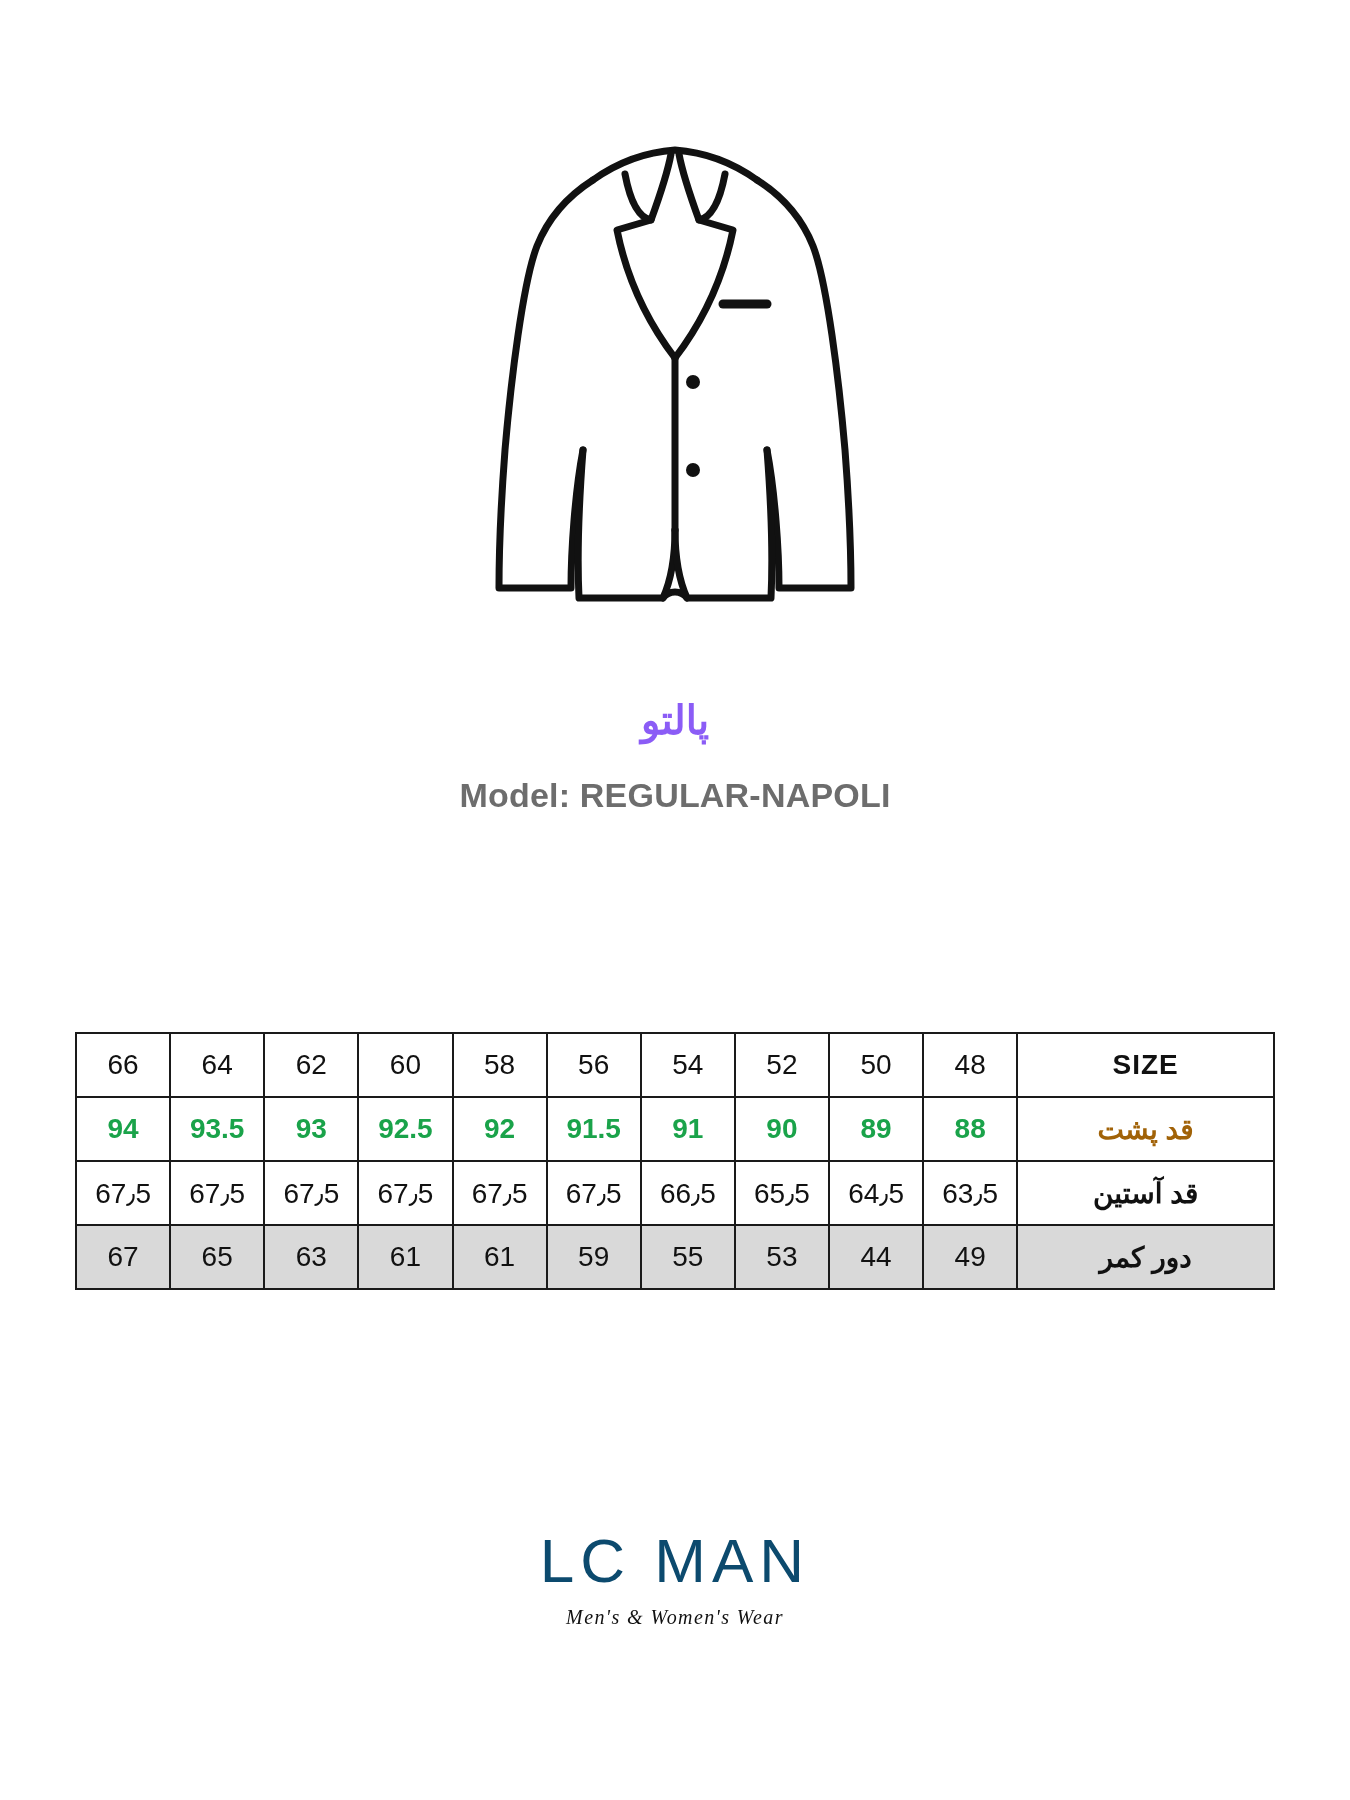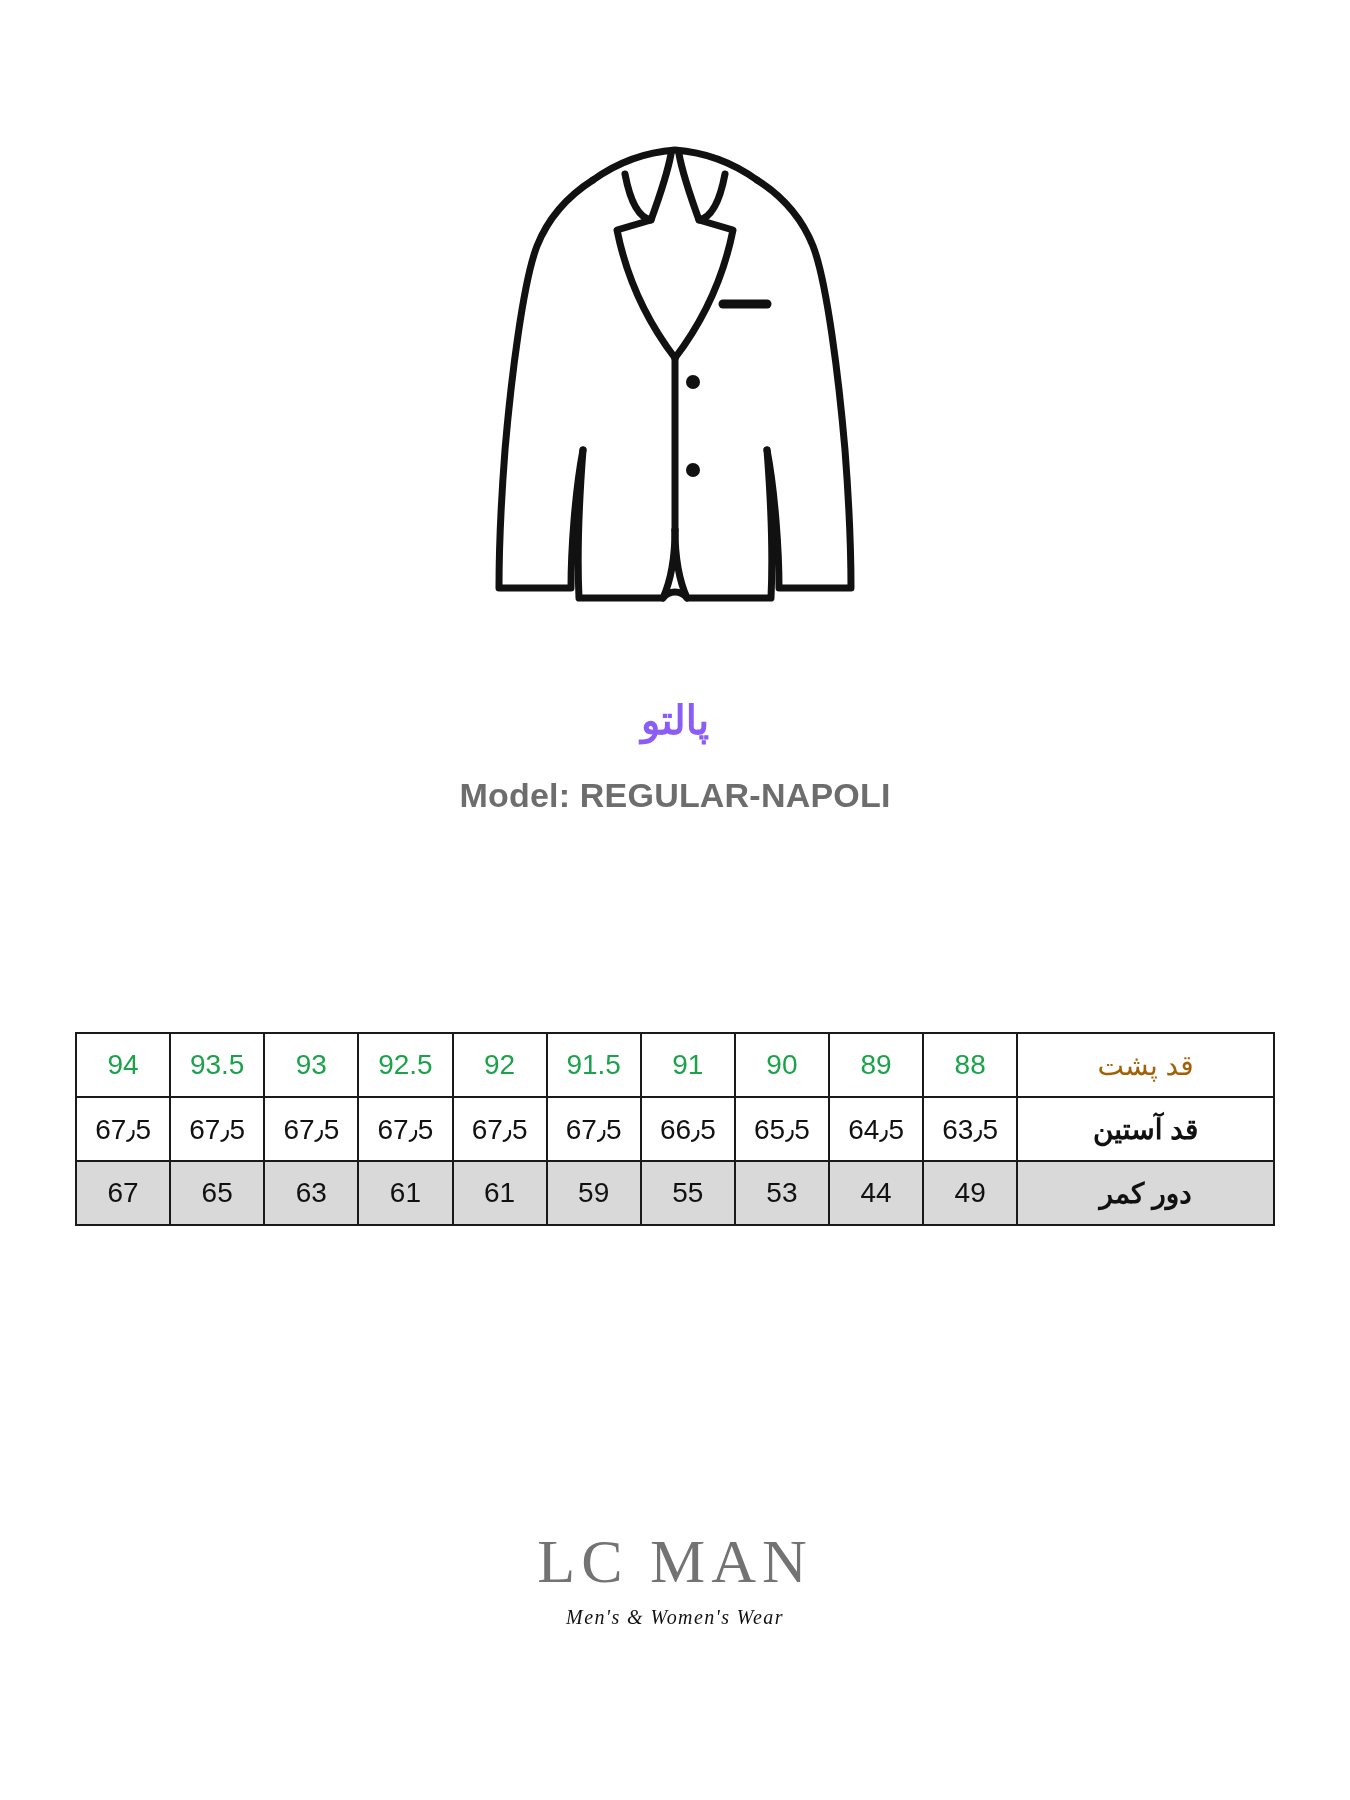--- a/index.html
+++ b/index.html
@@ -85,44 +85,44 @@
     direction: rtl;
     color: #111111;
   }
   .row-label.size-head {
     font-weight: bold;
     letter-spacing: 1px;
     direction: ltr;
   }
   tr.row-green td {
     color: #1aa34a;
-    font-weight: normal;
+    font-weight: bold;
     margin-top: 36px;
   }
   tr.row-green td.row-label {
     color: #a16207;
   }
   tr.row-shaded td {
     background: #d9d9d9;
   }
 
   
   .footer {
     position: absolute;
     top: 1530px;
     left: 0;
     width: 1350px;
     text-align: center;
     direction: ltr;
   }
   .brand {
-    font-family: Liberation Serif, serif;
+    font-family: Liberation Sans, sans-serif;
     font-size: 62px;
     letter-spacing: 6px;
-    color: #737373;
+    color: #0c4a6e;
     line-height: 1;
   }
   .brand-sub {
     margin-top: 14px;
     font-family: "Liberation Serif", serif;
     font-size: 20px;
     letter-spacing: 1.4px;
     color: #111111;
     font-style: italic;
   }
@@ -198,20 +198,33 @@
         <col class="num-col">
         <col class="num-col">
       <col class="num-col">
         <col class="num-col">
         <col class="num-col">
         <col class="num-col">
         <col class="num-col">
       <col class="label-col">
     </colgroup>
     <tbody>
+      <tr>
+        <td>66</td>
+        <td>64</td>
+        <td>62</td>
+        <td>60</td>
+        <td>58</td>
+        <td>56</td>
+        <td>54</td>
+        <td>52</td>
+        <td>50</td>
+        <td>48</td>
+        <td class="row-label size-head">SIZE</td>
+      </tr>
 
       <tr class="row-green">
         <td>94</td>
         <td>93.5</td>
         <td>93</td>
         <td>92.5</td>
         <td>92</td>
         <td>91.5</td>
         <td>91</td>
         <td>90</td>

